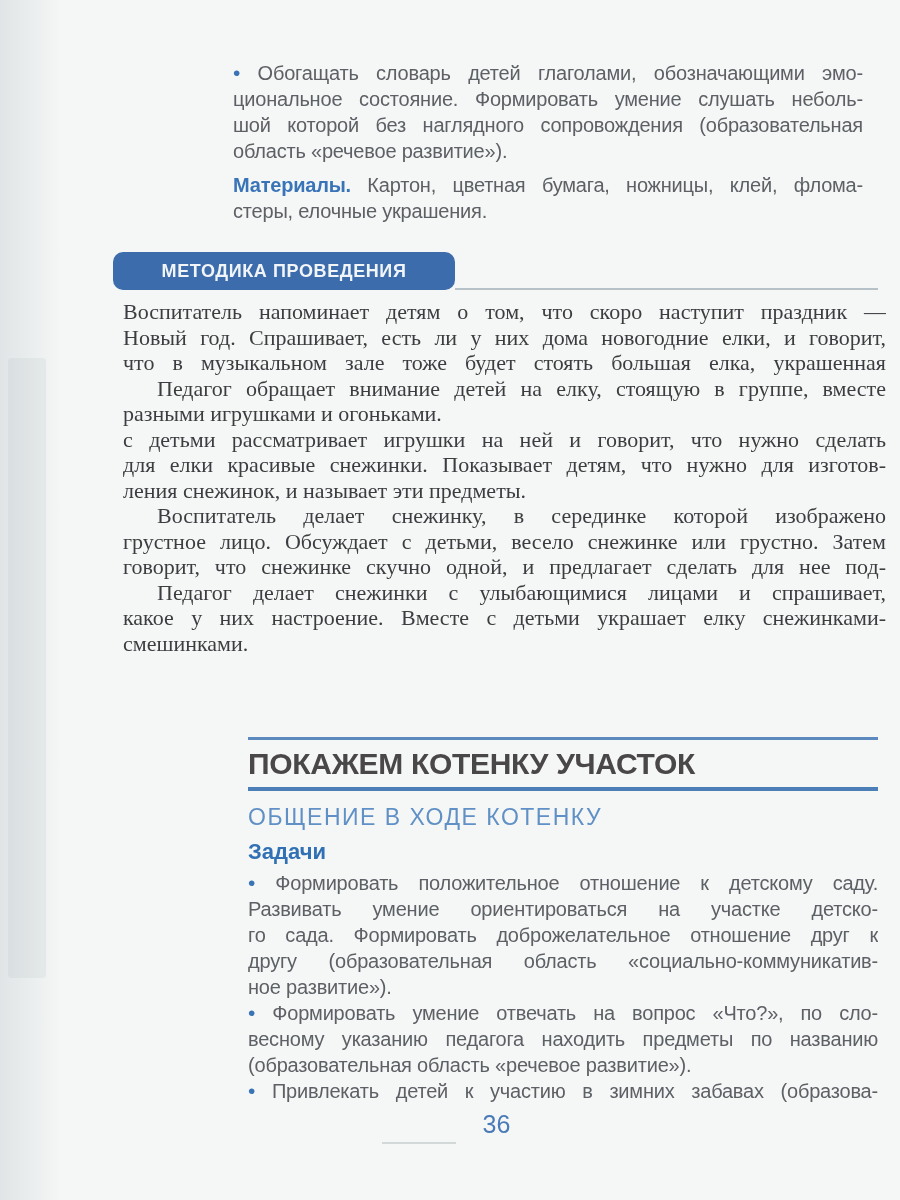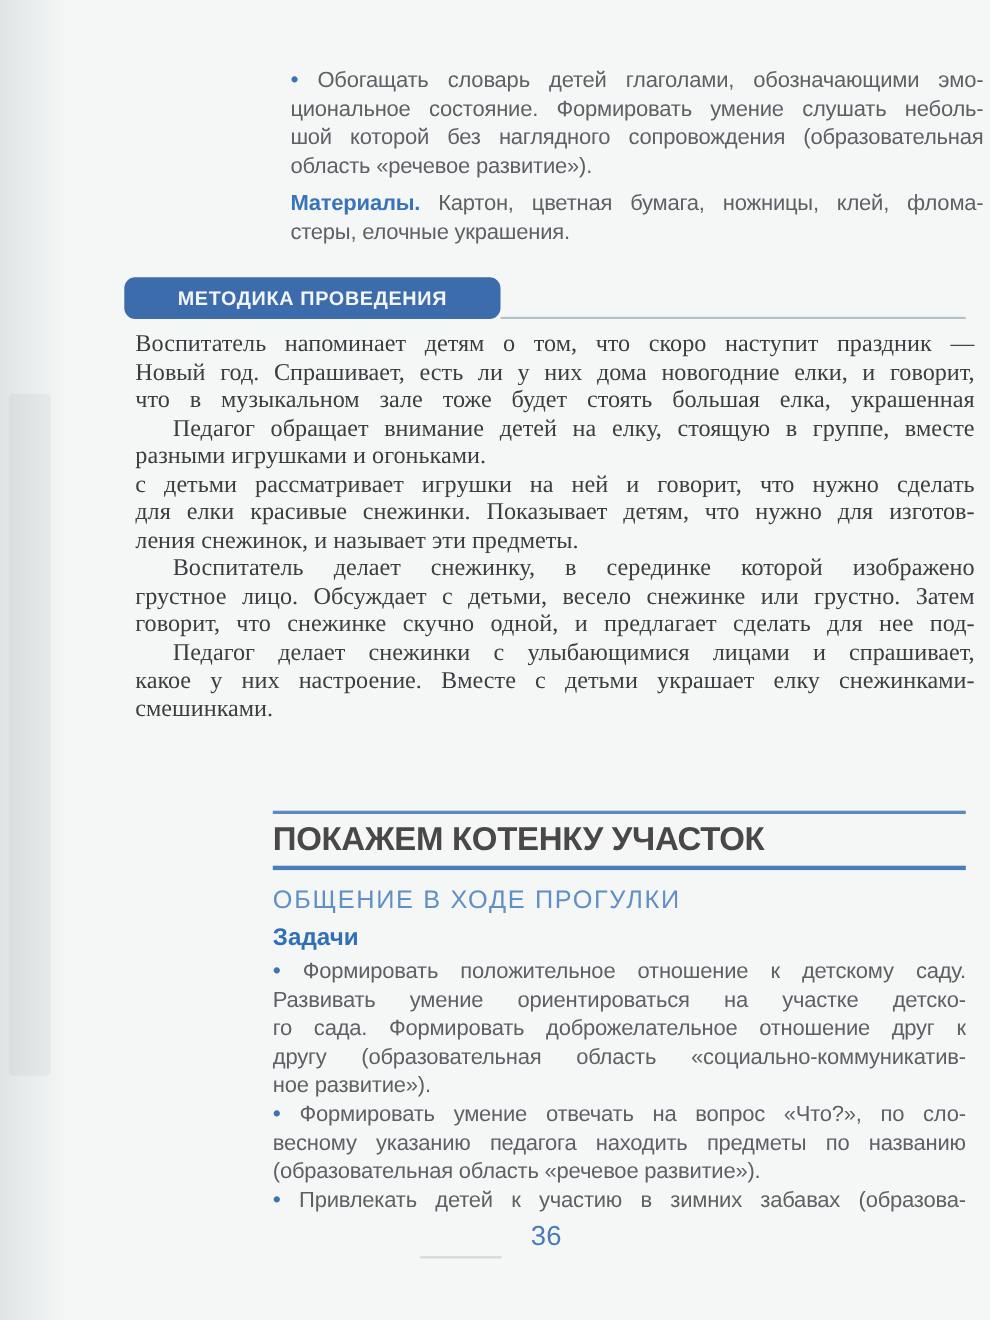--- a/index.html
+++ b/index.html
@@ -29,21 +29,21 @@
 
   
   .ln {
     overflow:hidden; text-align:justify; text-align-last:justify;
     white-space:normal;
   }
   .ln.end { text-align-last:left; }
 
   
   .intro {
-    position:absolute; left:264px; top:60px; width:630px;
+    position:absolute; left:233px; top:60px; width:630px;
     font-size:20px; line-height:26px; letter-spacing:-0.2px;
     color:#5d6165;
   }
   .intro .ln { height:26px; }
   .materials { margin-top:8px; }
   .dot { color:#3b74b6; font-size:1.05em; }
   .lbl-blue { color:#3a74b8; font-weight:bold; }
 
   
   .method-row { position:absolute; left:113px; top:252px; width:765px; height:40px; }
@@ -134,21 +134,21 @@
 
     <div class="ln ind">Педагог делает снежинки с улыбающимися лицами и спрашивает,</div>
     <div class="ln">какое у них настроение. Вместе с детьми украшает елку снежинками-</div>
     <div class="ln end">смешинками.</div>
   </section>
 
   <section class="lesson">
     <div class="hr-top"></div>
     <h1 class="lesson-title">ПОКАЖЕМ КОТЕНКУ УЧАСТОК</h1>
     <div class="hr-bot"></div>
-    <h2 class="lesson-subtitle">ОБЩЕНИЕ В ХОДЕ ПРОГУЛКИ</h2>
+    <h2 class="lesson-subtitle">ОБЩЕНИЕ В ХОДЕ КОТЕНКУ</h2>
     <h3 class="tasks-heading">Задачи</h3>
 
     <div class="task-bullets">
       <div class="ln"><span class="dot">•</span> <span>Формировать положительное отношение к детскому саду.</span></div>
       <div class="ln">Развивать умение ориентироваться на участке детско-</div>
       <div class="ln">го сада. Формировать доброжелательное отношение друг к</div>
       <div class="ln">другу (образовательная область «социально-коммуникатив-</div>
       <div class="ln end">ное развитие»).</div>
 
       <div class="ln"><span class="dot">•</span> <span>Формировать умение отвечать на вопрос «Что?», по сло-</span></div>

